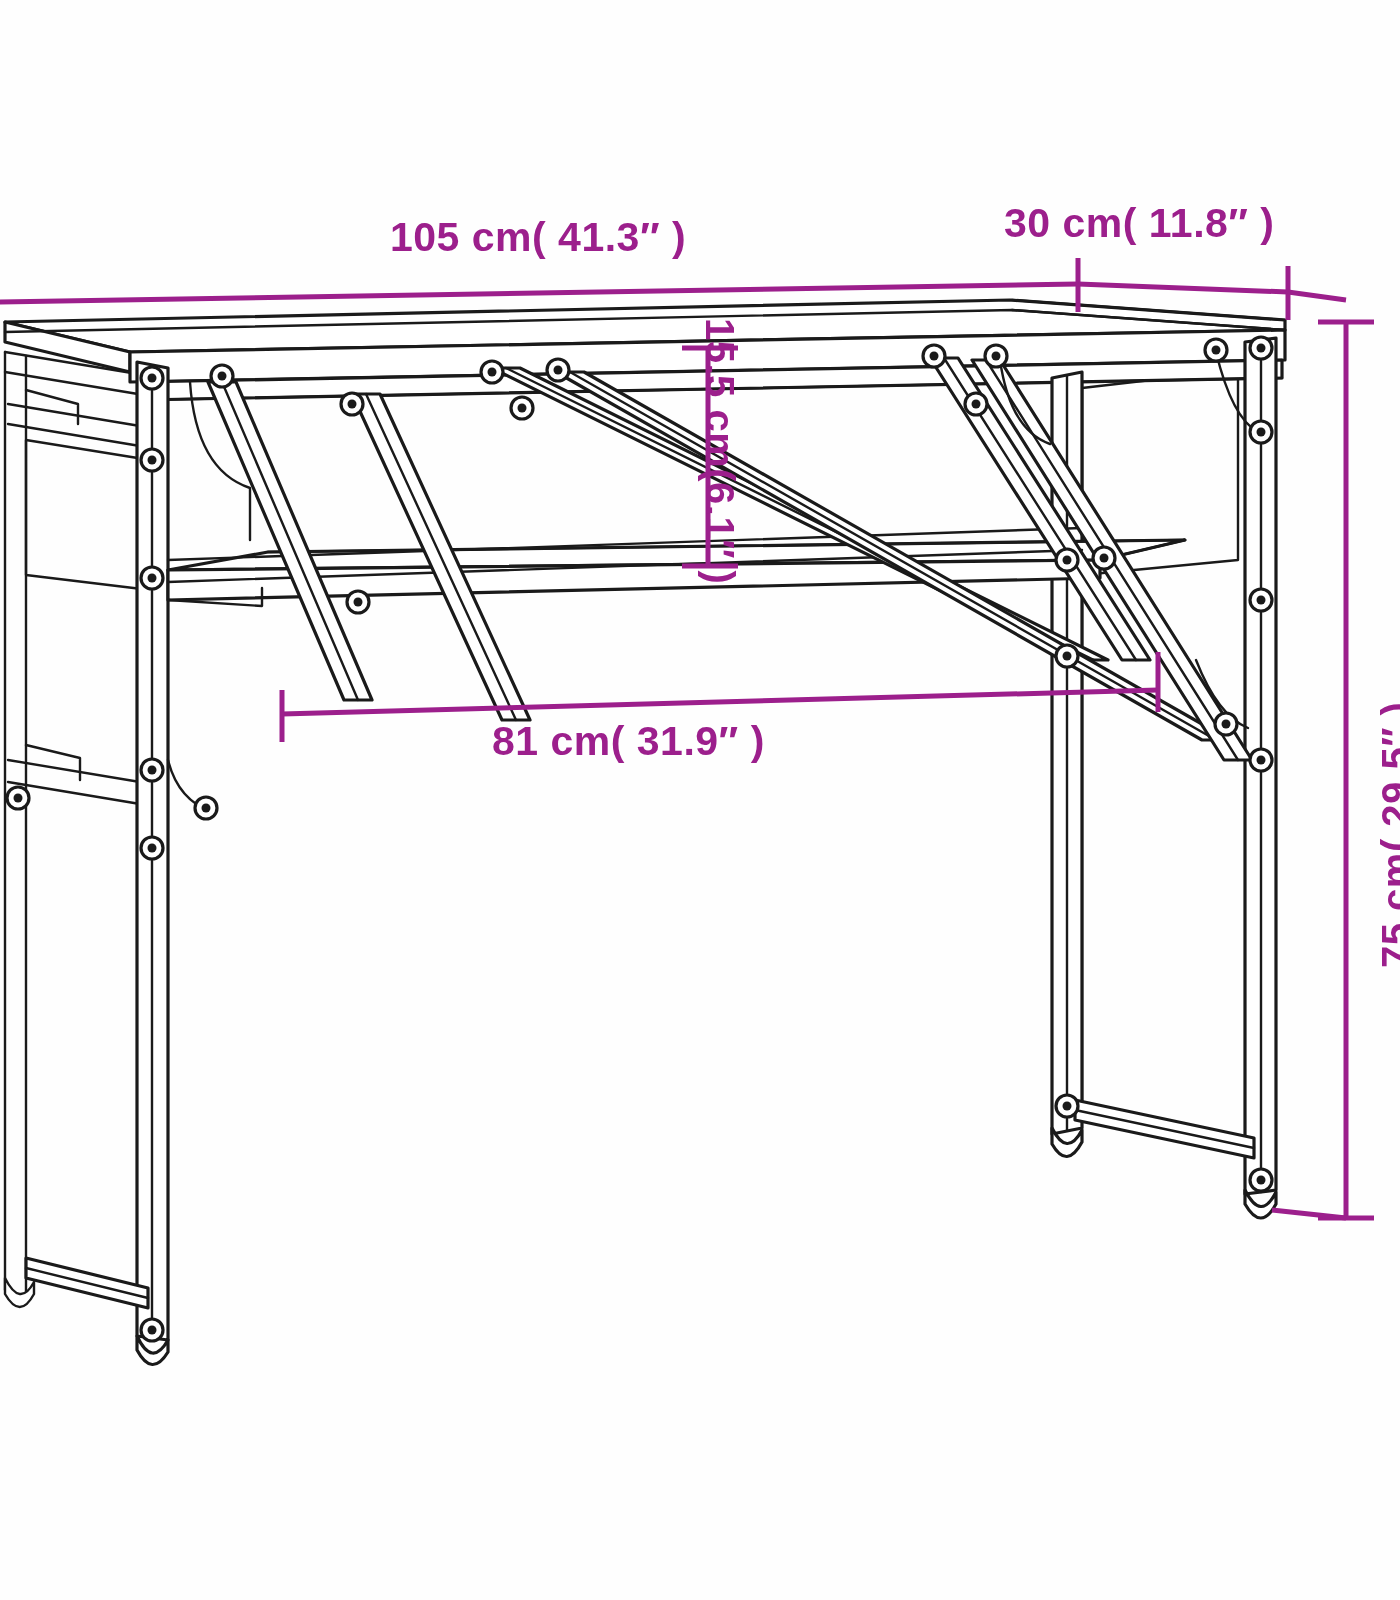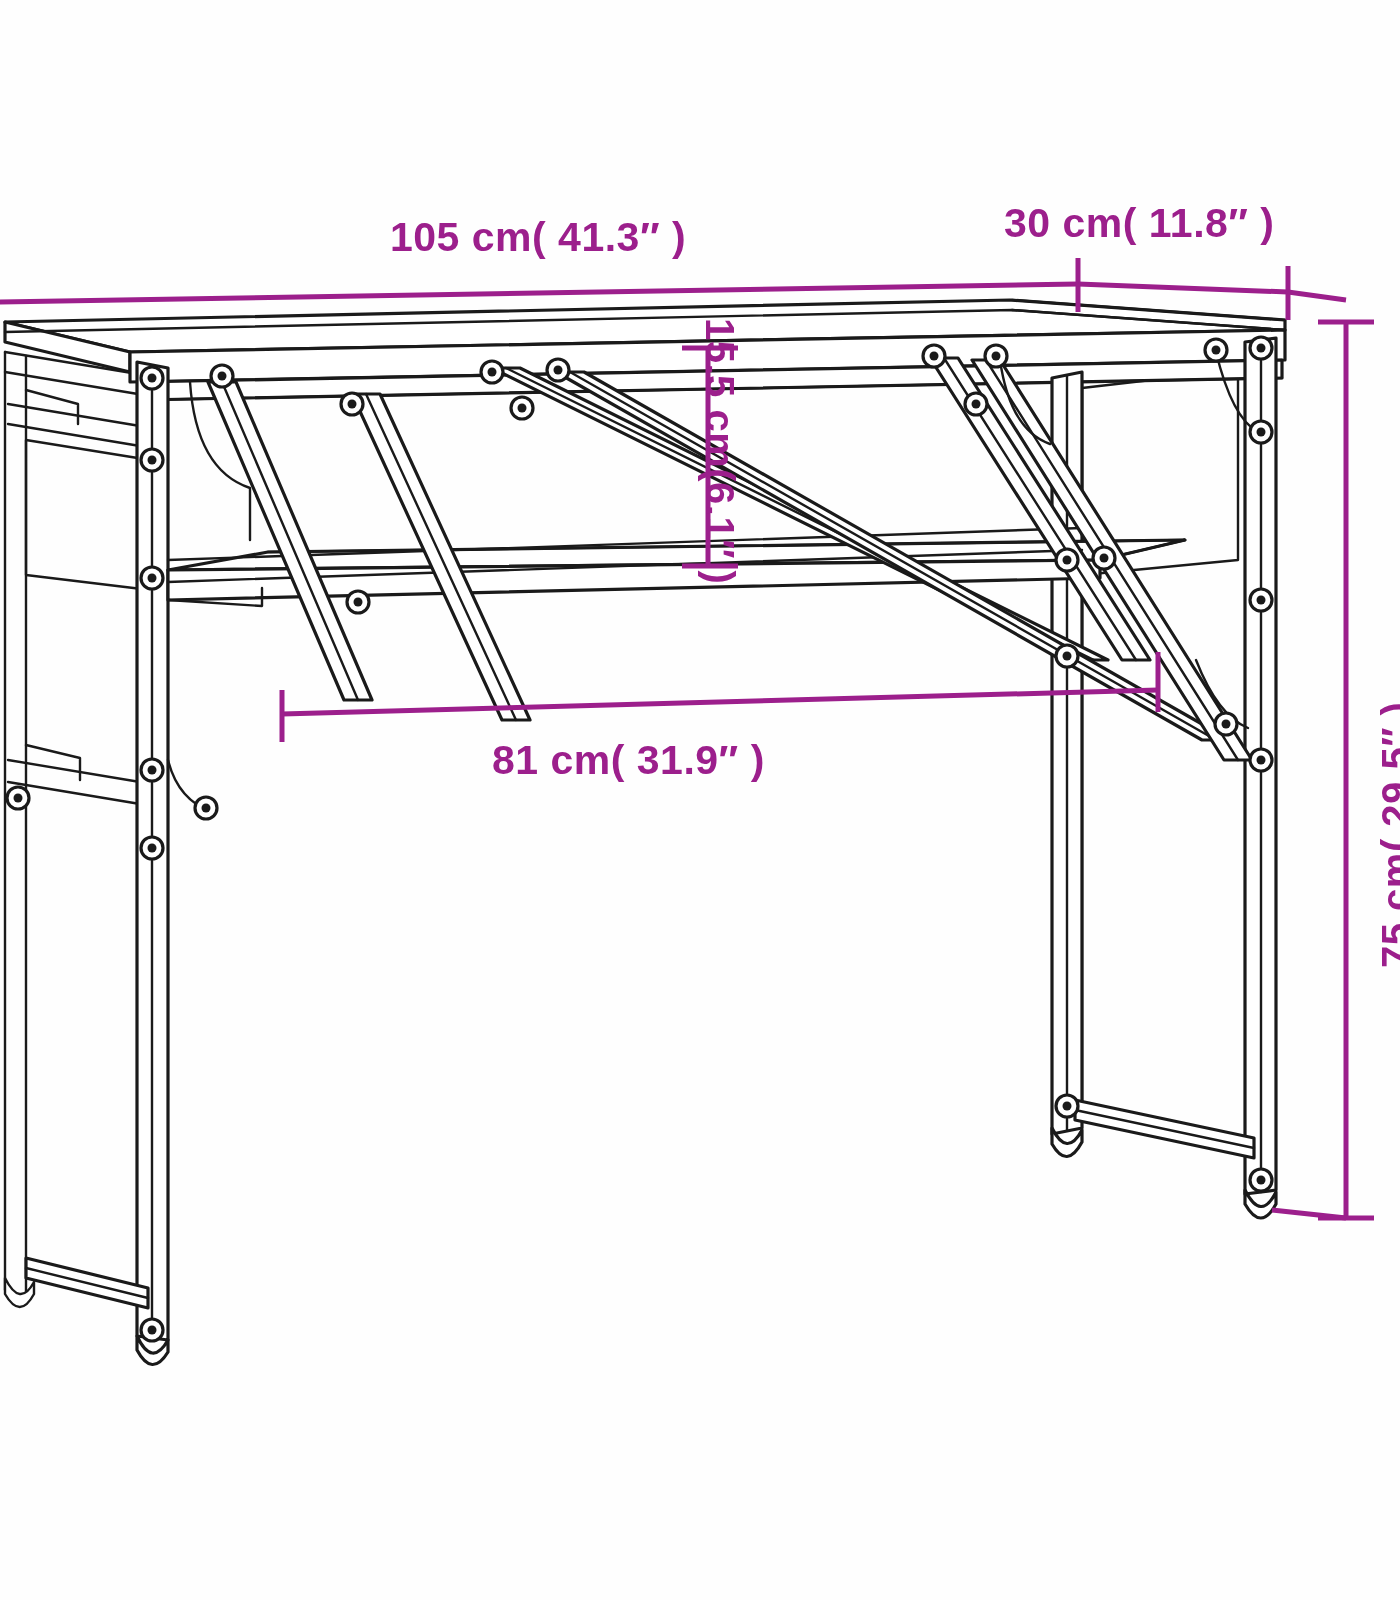--- a/index.html
+++ b/index.html
@@ -29,21 +29,21 @@
   .dim-label {
     position: absolute;
     color: #9c1f8c;
     font-family: "Liberation Sans", sans-serif;
     font-weight: bold;
     white-space: nowrap;
     letter-spacing: 0.5px;
   }
   #label-width  { left: 390px;  top: 214px;  font-size: 41px; }
   #label-depth  { left: 1004px; top: 200px;  font-size: 41px; }
-  #label-shelf  { left: 492px;  top: 718px;  font-size: 41px; margin-top: 19px; }
+  #label-shelf  { left: 492px;  top: 718px;  font-size: 41px; }
   #label-gap {
     left: 742px; top: 318px;
     font-size: 40px;
     transform-origin: left top;
     transform: rotate(90deg);
   }
   #label-height {
     left: 1374px; top: 968px;
     font-size: 40px;
     transform-origin: left top;

